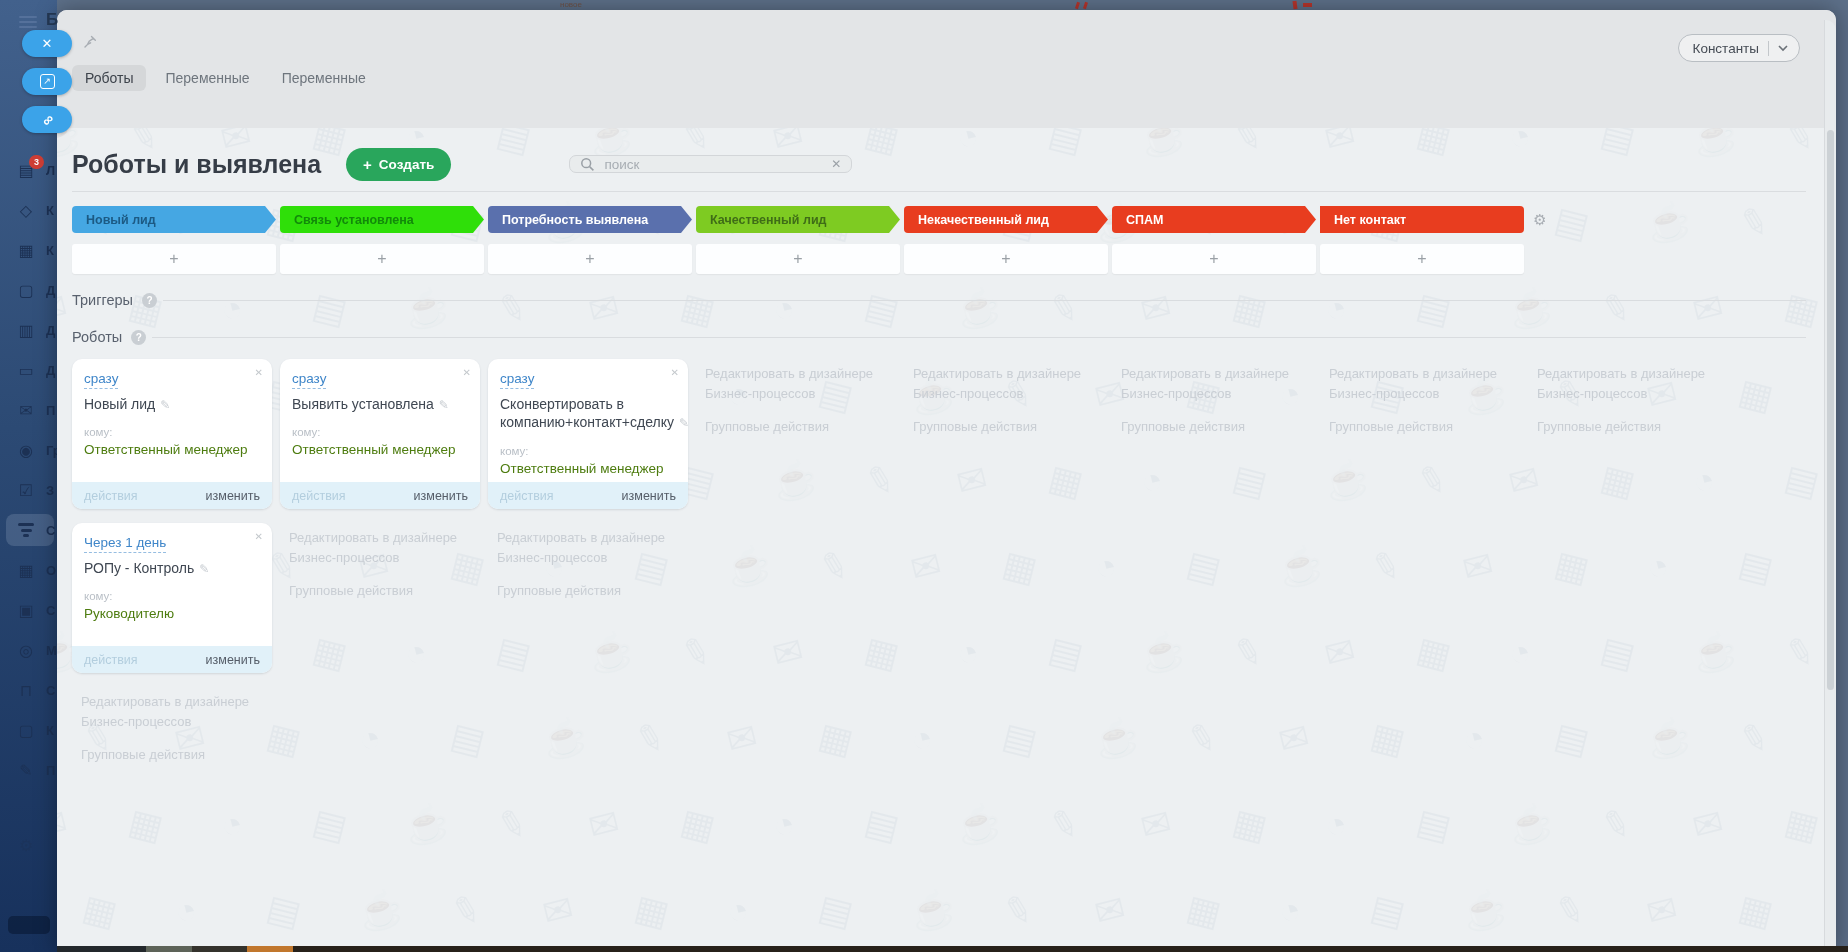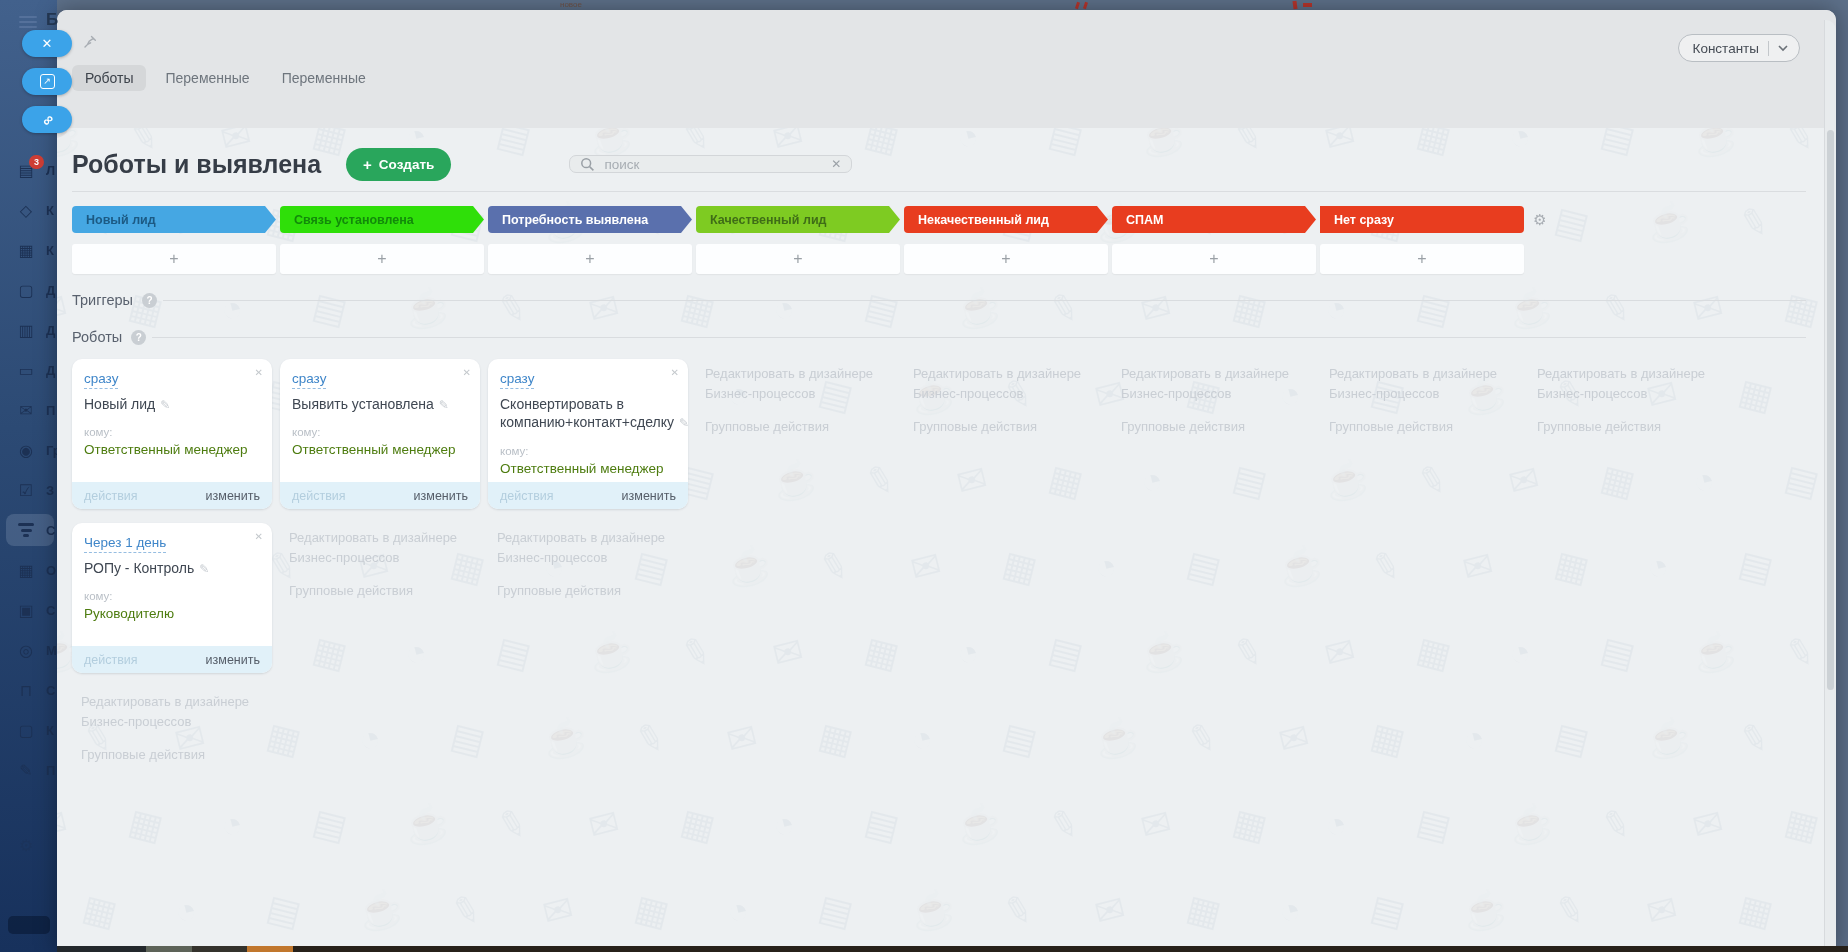--- a/index.html
+++ b/index.html
@@ -495,21 +495,21 @@
           <div class="stage" style="background: rgb(126, 203, 34);">
     <span class="stage-label" style="color: rgb(63, 109, 23);">Качественный лид</span>
   </div>
           <div class="stage" style="background: rgb(232, 61, 31);">
     <span class="stage-label" style="color: rgb(255, 255, 255);">Некачественный лид</span>
   </div>
           <div class="stage" style="background: rgb(232, 61, 31);">
     <span class="stage-label" style="color: rgb(255, 255, 255);">СПАМ</span>
   </div>
           <div class="stage last" style="background: rgb(232, 61, 31);">
-    <span class="stage-label" style="color: rgb(255, 255, 255);">Нет сразу</span>
+    <span class="stage-label" style="color: rgb(255, 255, 255);">Нет контакт</span>
   </div>
         </div>
       <span class="stages-gear">⚙</span>
     </div>
 
     <div class="plus-row">
         <div class="plus-cell">
     <span class="plus-glyph">+</span>
   </div>
         <div class="plus-cell">

